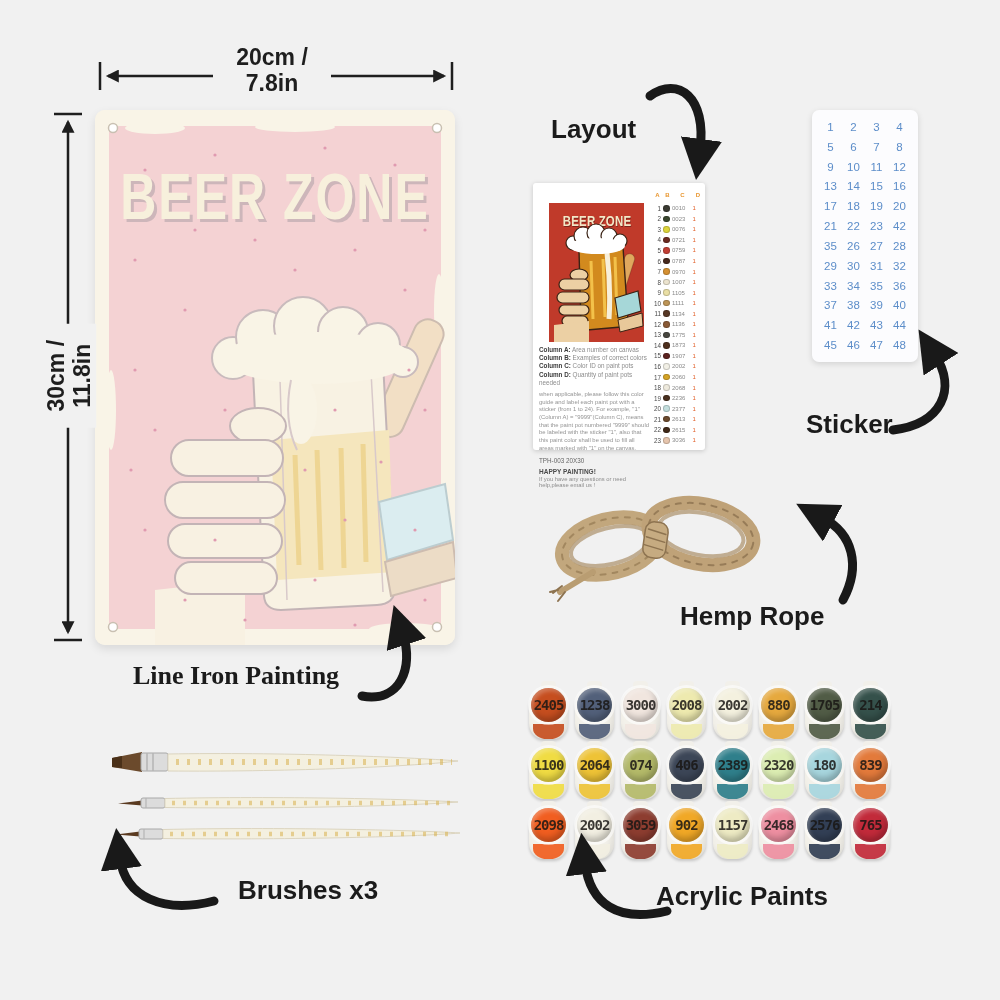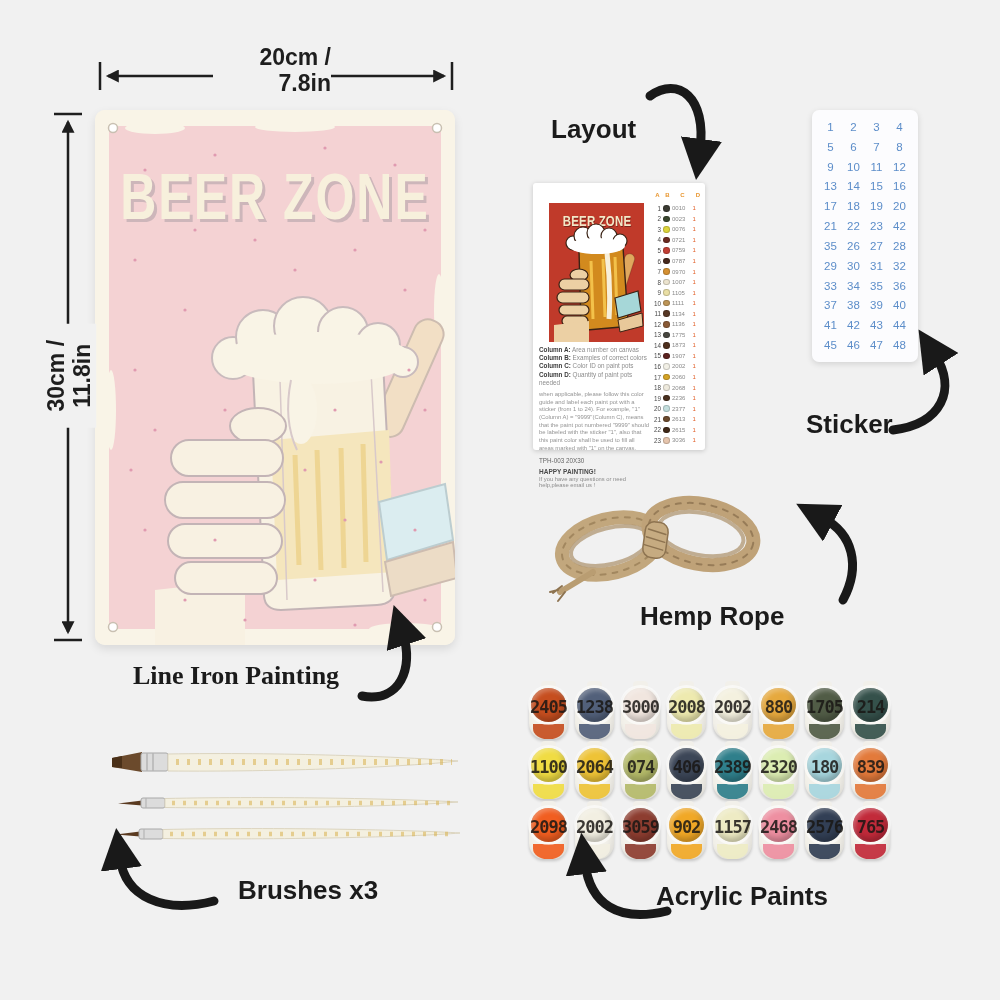--- a/index.html
+++ b/index.html
@@ -7,28 +7,28 @@
   body { position:relative; background:#f1f1f1; font-family:"Liberation Sans", sans-serif; overflow:hidden; }
 
   
   .canvas-plate { position:absolute; left:95px; top:110px; width:360px; height:535px;
     border-radius:10px; box-shadow:0 4px 10px rgba(0,0,0,.10); background:#f9f4e7; }
   .canvas-plate svg { display:block; }
 
   
   .dim-label { position:absolute; background:#f1f1f1; text-align:center;
     font-weight:bold; font-size:23px; line-height:1.12; color:#1e1e1e; z-index:6; }
-  .dim-top  { left:213px; top:45px;  width:118px;text-align:right; }
+  .dim-top  { left:213px; top:45px;  width:118px; }
   .dim-left { left:18px;  top:350px; width:104px; transform:rotate(-90deg); }
 
   
   .part-label { position:absolute; font-weight:bold; font-size:26px; color:#1b1b1b; z-index:6; white-space:nowrap; }
   .lbl-layout  { left:551px; top:114px; }
   .lbl-sticker { left:806px; top:409px; }
-  .lbl-rope    { left:640px; top:601px; }
+  .lbl-rope    { left:680px; top:601px; }
   .lbl-canvas  { left:133px; top:661px;font-family:Liberation Serif, serif; }
   .lbl-brushes { left:238px; top:875px; }
   .lbl-paints  { left:656px; top:881px; }
 
   
   .layout-card { position:absolute; left:533px; top:183px; width:172px; height:267px;
     background:#ffffff; border-radius:3px; box-shadow:0 1px 5px rgba(0,0,0,.18); z-index:3; }
   .card-art { position:absolute; left:16px; top:20px; width:95px; height:139px; }
   .card-legend { position:absolute; left:119px; top:9px; width:52px; }
   .legend-header { display:flex; height:11px; font-size:6px; font-weight:bold; color:#e8952d; }
@@ -64,21 +64,21 @@
     background:#f2f0ea; border-radius:4px 4px 0 0; }
   .pot-body { position:absolute; left:3px; top:3px; right:3px; bottom:0; background:#f3f1ea;
     border-radius:45% 45% 38% 38% / 40% 40% 30% 30%;
     box-shadow:0 2px 3px rgba(0,0,0,.18), inset -3px -4px 6px rgba(0,0,0,.08); }
   .pot-body::after { content:''; position:absolute; left:4px; right:4px; bottom:0; height:15px;
     background:var(--c); border-radius:0 0 45% 45% / 0 0 70% 70%; opacity:.92; }
   .pot-top { position:absolute; top:4px; left:5px; width:35px; height:34px; border-radius:50%;
     background:var(--c);
     box-shadow:inset 2px 3px 4px rgba(255,255,255,.28), inset -2px -4px 6px rgba(0,0,0,.25), 0 0 0 3px rgba(255,255,255,.55); }
   .pot-num { position:absolute; top:13px; left:0; width:100%; text-align:center;
-    font-family:"DejaVu Sans Mono", monospace; font-weight:bold; font-size:17px;
+    font-family:"DejaVu Sans Mono", monospace; font-weight:bold; font-size:14px;
     letter-spacing:-1px; color:rgba(25,22,20,.85); }
 
   .abs-svg { position:absolute; z-index:2; }
   #overlay { position:absolute; left:0; top:0; z-index:4; pointer-events:none; }
 </style>
 </head>
 <body>
 
 <div class="canvas-plate">
   <svg width="360" height="535" viewBox="0 0 360 535">

